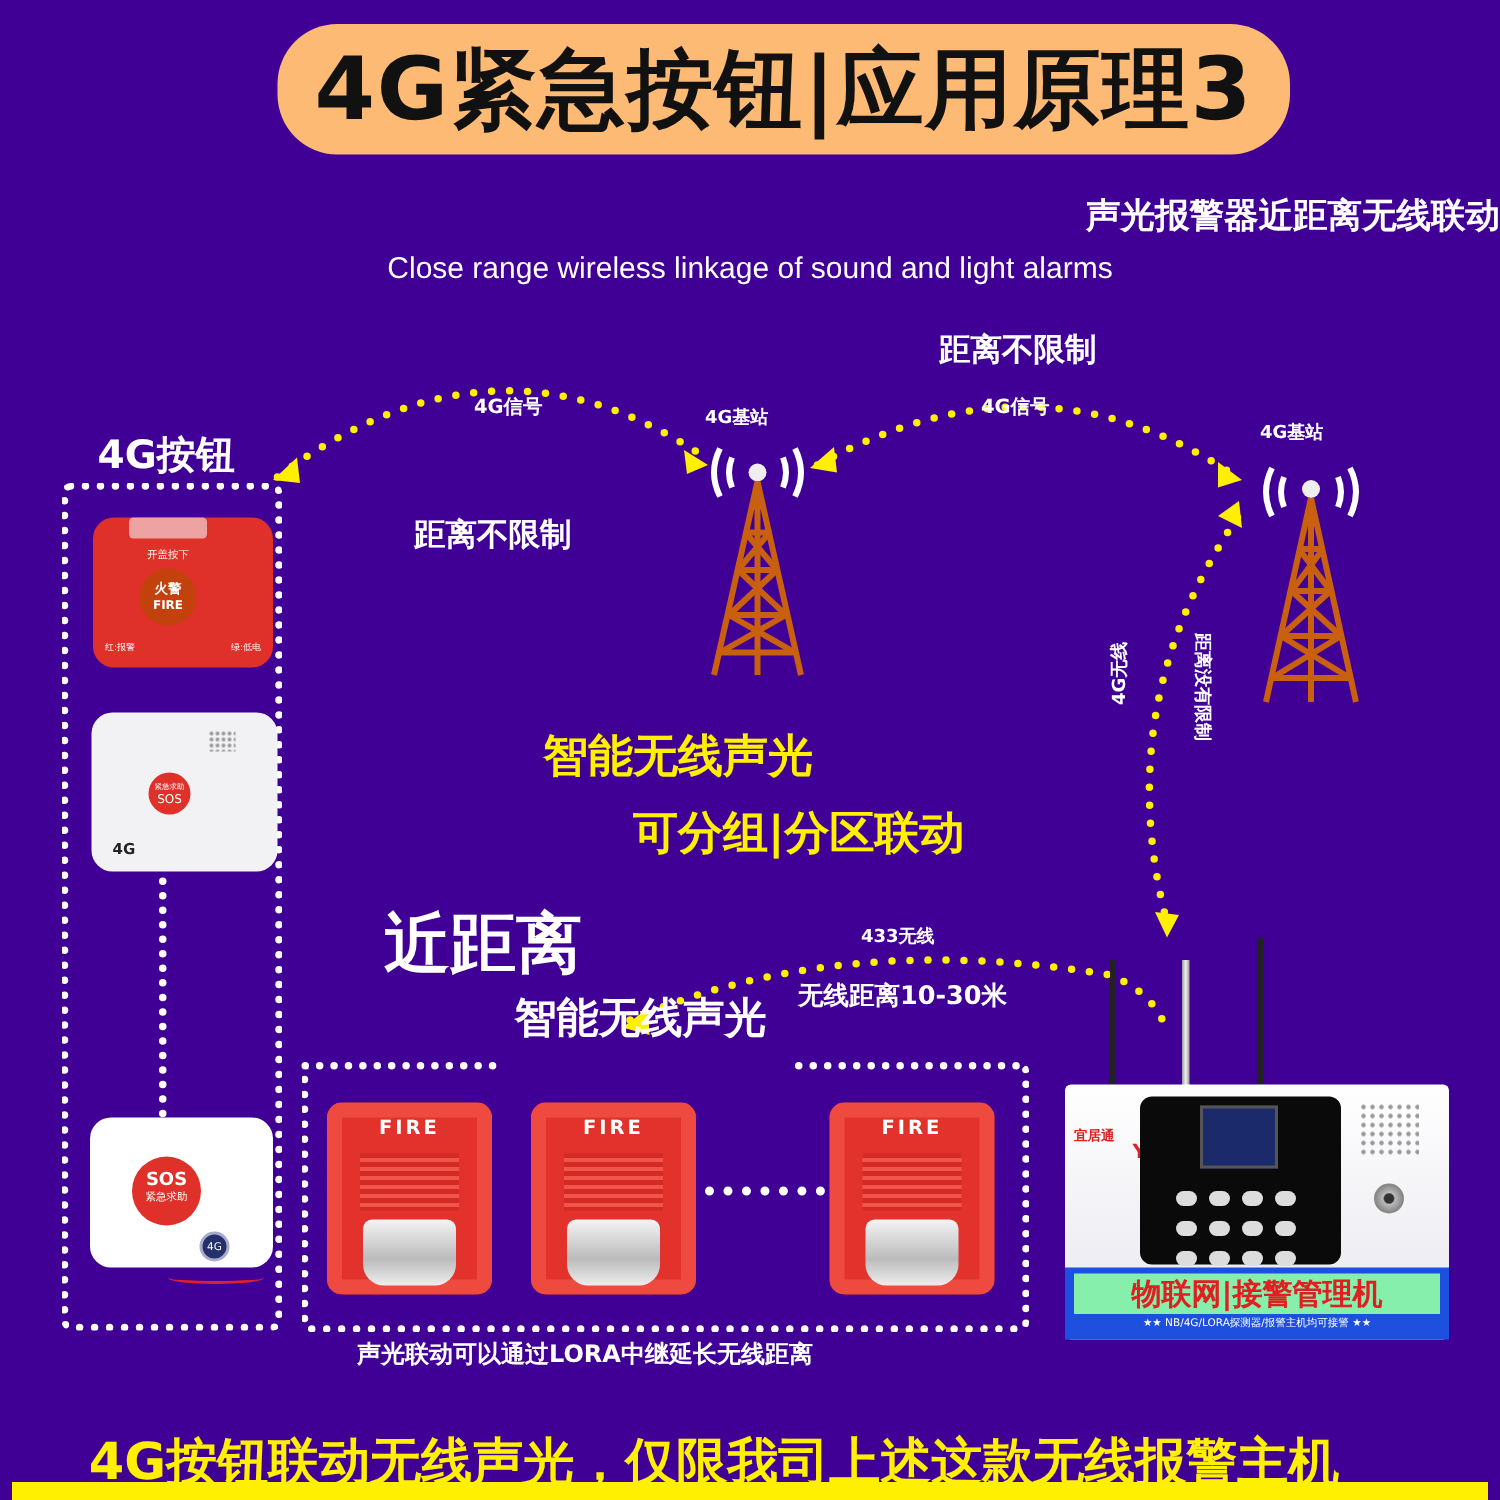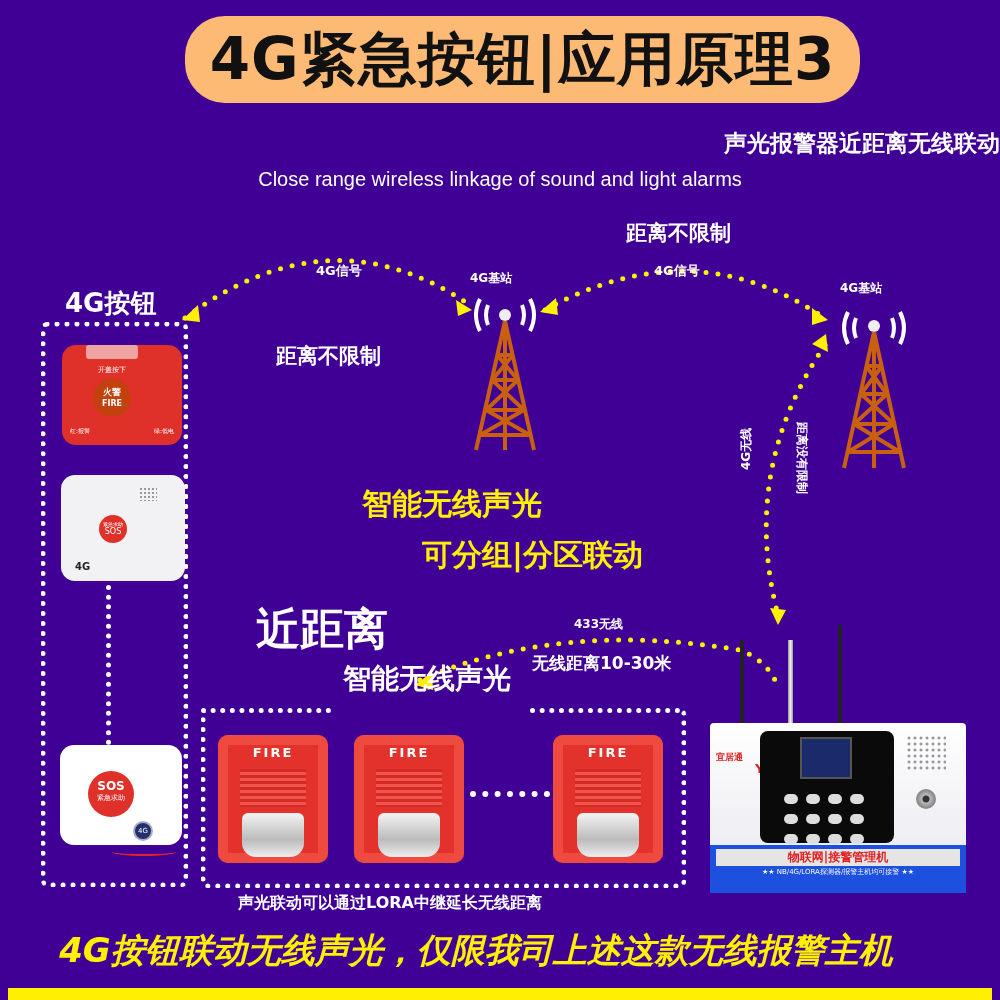--- a/index.html
+++ b/index.html
@@ -10,21 +10,21 @@
   .subtitle-cn{left:0;width:1000px;top:128px;text-align:right;font-weight:bold;font-size:23px;}
   .subtitle-en{left:0;width:1000px;top:168px;text-align:center;font-size:20px;font-family:"Liberation Sans",sans-serif;}
   .lbl-white{font-weight:bold;color:#fff;}
   .lbl-yellow{font-weight:bold;color:#ffef00;}
   .dotbox{border:5px dotted #fff;border-radius:6px;}
   .device{border-radius:14px;padding-left:20px;}
   .strobe{width:110px;height:128px;background:#e2322b;border-radius:10px;position:absolute;box-shadow:inset 0 0 0 10px #ef4a40;}
   .strobe .fire{position:absolute;left:0;width:110px;top:10px;text-align:center;font-weight:bold;font-size:13px;color:#fff;letter-spacing:2px;}
   .strobe .grill{position:absolute;left:22px;width:66px;top:34px;height:38px;background:repeating-linear-gradient(#d32a24 0 3px,#f0544a 3px 6px);}
   .strobe .lens{position:absolute;left:24px;top:78px;width:62px;height:44px;background:linear-gradient(#f4f4f4,#bbb 60%,#eee);border-radius:6px 6px 14px 14px;}
-  .footer-text{left:0;width:952px;top:928px;text-align:center;font-weight:bold;font-size:34px;color:#ffef00;font-style:italic;}
+  .footer-text{left:0;width:952px;top:952px;text-align:center;font-weight:bold;font-size:34px;color:#ffef00;}
   .footer-bar{left:8px;top:988px;width:984px;height:12px;background:#ffef00;}
   .key{width:14px;height:10px;border-radius:6px;background:#ddd;display:inline-block;margin:3px 4px;}
 </style>
 </head>
 <body>
 
 <div class="abs title-banner">
   <span>4G紧急按钮|应用原理3</span>
 </div>
 <div class="abs subtitle-cn">声光报警器近距离无线联动</div>
@@ -147,19 +147,19 @@
     <div class="abs" style="left:40px;top:6px;width:48px;height:38px;background:#1a2a6a;border:2px solid #555;"></div>
     <div class="abs" style="left:20px;top:60px;width:100px;">
       <span class="key"></span><span class="key"></span><span class="key"></span><span class="key"></span>
       <span class="key"></span><span class="key"></span><span class="key"></span><span class="key"></span>
       <span class="key"></span><span class="key"></span><span class="key"></span><span class="key"></span>
     </div>
   </div>
   <div class="abs" style="left:196px;top:12px;width:40px;height:36px;background:radial-gradient(#999 1.2px,transparent 1.8px) 0 0/6px 6px;"></div>
   <div class="abs" style="left:206px;top:66px;width:20px;height:20px;border-radius:50%;background:radial-gradient(#333 3px,#bbb 4px,#888 9px);"></div>
   <div class="abs" style="left:0;top:122px;width:256px;height:48px;background:#1e50e0;">
-    <div style="text-align:center;color:#e02020;font-weight:bold;font-size:12px;margin-top:4px;background:#e5e5e5;margin-left:6px;margin-right:6px;">物联网|接警管理机</div>
+    <div style="text-align:center;color:#e02020;font-weight:bold;font-size:20px;margin-top:4px;background:#86efac;margin-left:6px;margin-right:6px;">物联网|接警管理机</div>
     <div style="text-align:center;font-size:7px;color:#fff;margin-top:1px;">★★ NB/4G/LORA探测器/报警主机均可接警 ★★</div>
   </div>
 </div>
 
 <div class="abs footer-text">4G按钮联动无线声光，仅限我司上述这款无线报警主机</div>
 <div class="abs footer-bar"></div>
 
 </body></html>

